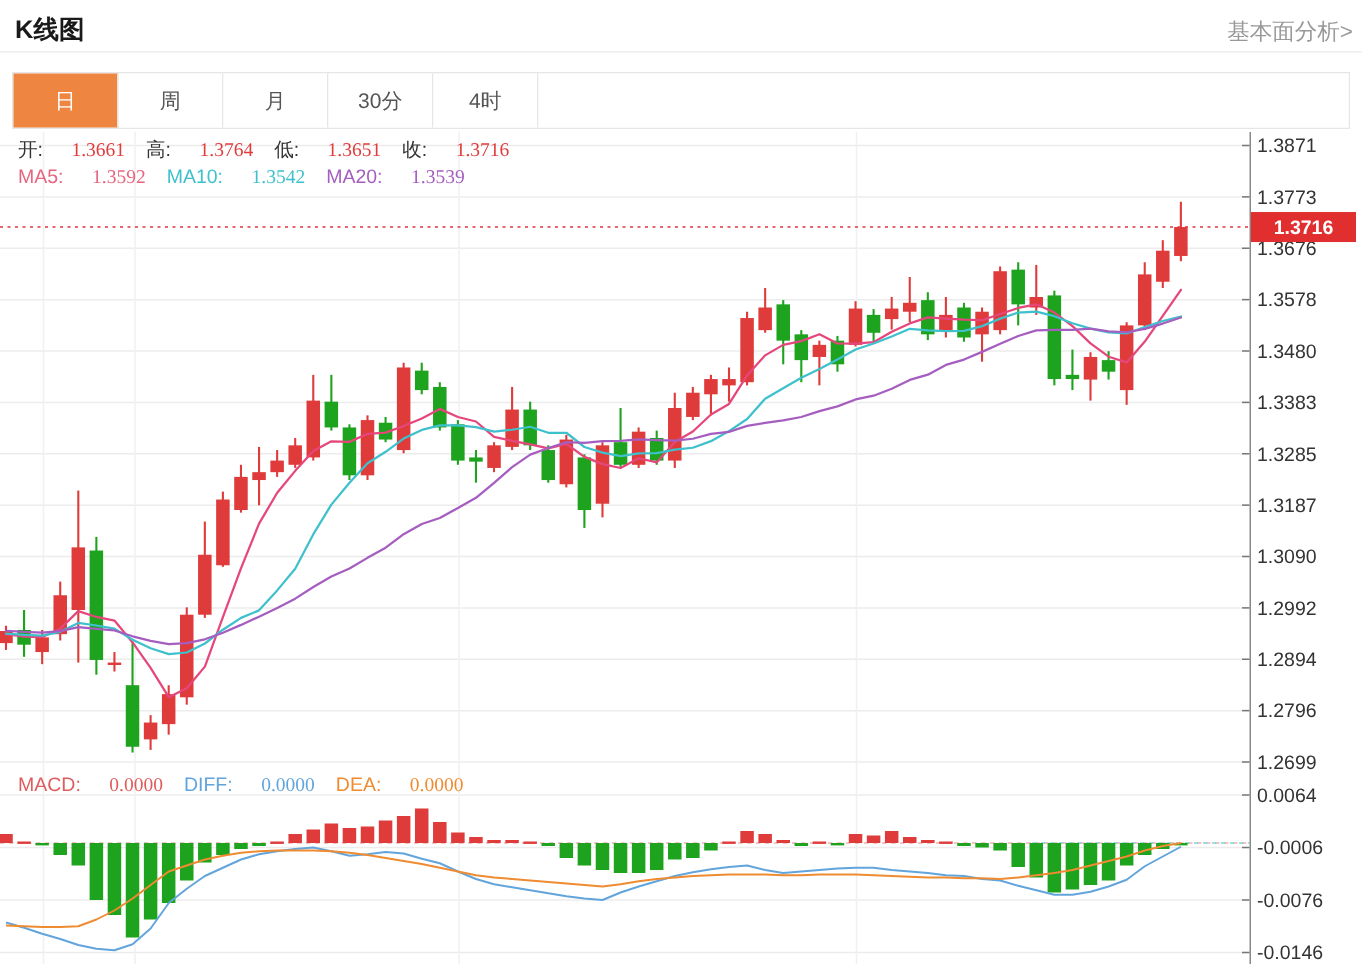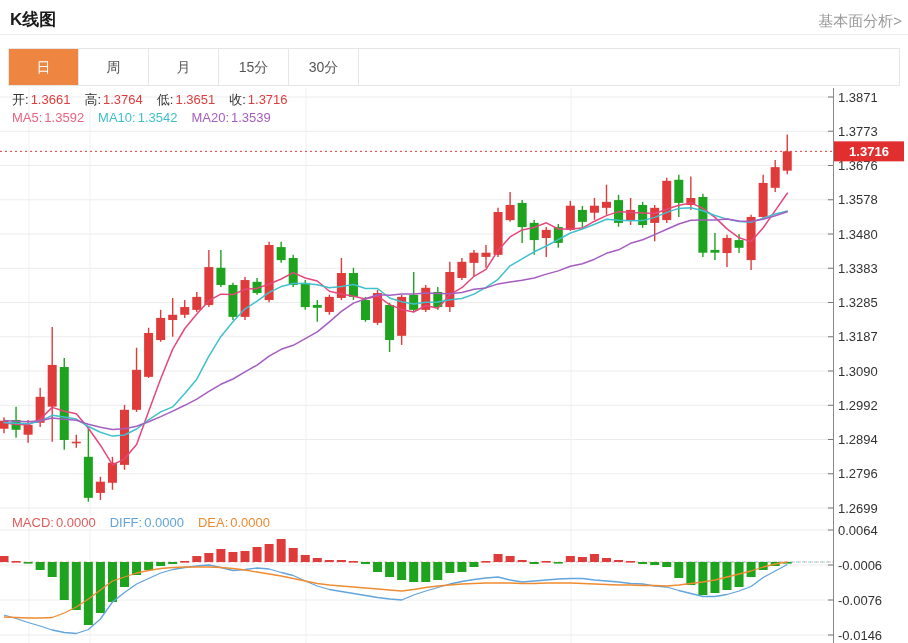--- a/index.html
+++ b/index.html
@@ -9,36 +9,36 @@
   .hdr-link{position:absolute;right:6px;top:12px;font-size:15px;color:#999;text-decoration:none;cursor:pointer;}
   .hdr-divider{position:absolute;left:0;top:34px;width:908px;border-top:1px solid #eee;}
   .tabbar{position:absolute;left:8px;top:48px;width:892px;height:38px;display:flex;border:1px solid #e6e6e6;box-sizing:border-box;background:#fff;}
   .tab{width:70px;height:100%;line-height:36px;text-align:center;font-size:14px;color:#555;border-right:1px solid #e6e6e6;box-sizing:border-box;cursor:pointer;background:#fff;}
   .tab.active{background:#ee8540;color:#fff;}
   .tab-filler{flex:1;background:#fff;}
   .chart-svg{position:absolute;left:0;top:0;width:908px;height:643px;}
   .legend{position:absolute;left:12px;font-size:13px;line-height:18px;white-space:nowrap;}
   .legend .item{margin-right:14px;}
   .legend .lbl{color:#333;}
-  .legend .val{margin-left:2px;}
+  .legend .val{margin-left:19px;font-family:Liberation Serif, serif;}
 </style>
 </head>
 <body>
 
 <div class="page">
   <div class="hdr-title">K线图</div>
   <a class="hdr-link">基本面分析&gt;</a>
   <div class="hdr-divider"></div>
 
   <div class="tabbar">
       <div class="tab active">日</div>
       <div class="tab">周</div>
       <div class="tab">月</div>
-      <div class="tab">15分</div>
       <div class="tab">30分</div>
+      <div class="tab">4时</div>
       <div class="tab-filler"></div>
     </div>
 
   <svg class="chart-svg" id="chart-svg" viewBox="0 0 908 643" xmlns="http://www.w3.org/2000/svg">
       <g>
         <line x1="0" y1="97" x2="833" y2="97" stroke="#ececec" stroke-width="1"></line>
         <line x1="0" y1="131.25" x2="833" y2="131.25" stroke="#ececec" stroke-width="1"></line>
         <line x1="0" y1="165.5" x2="833" y2="165.5" stroke="#ececec" stroke-width="1"></line>
         <line x1="0" y1="199.75" x2="833" y2="199.75" stroke="#ececec" stroke-width="1"></line>
         <line x1="0" y1="234" x2="833" y2="234" stroke="#ececec" stroke-width="1"></line>

